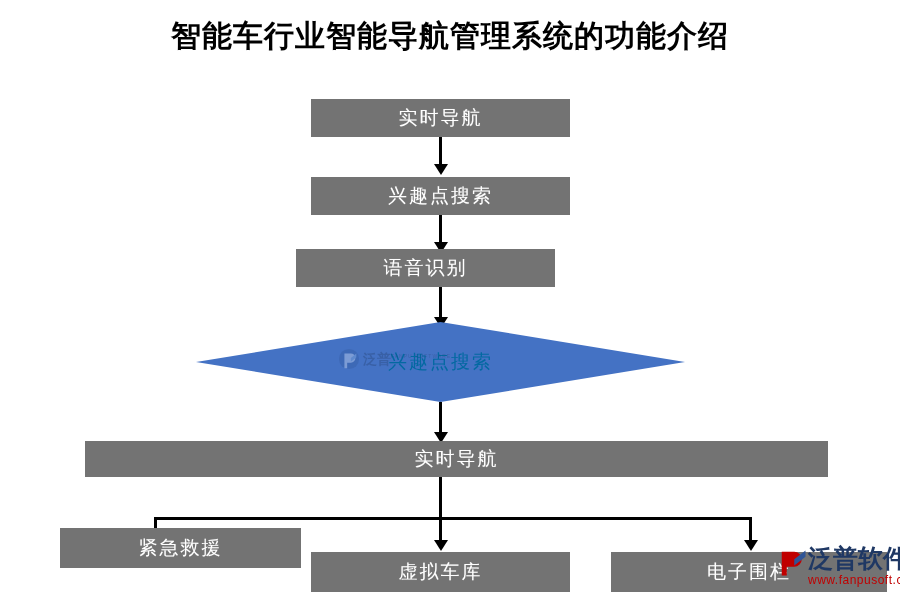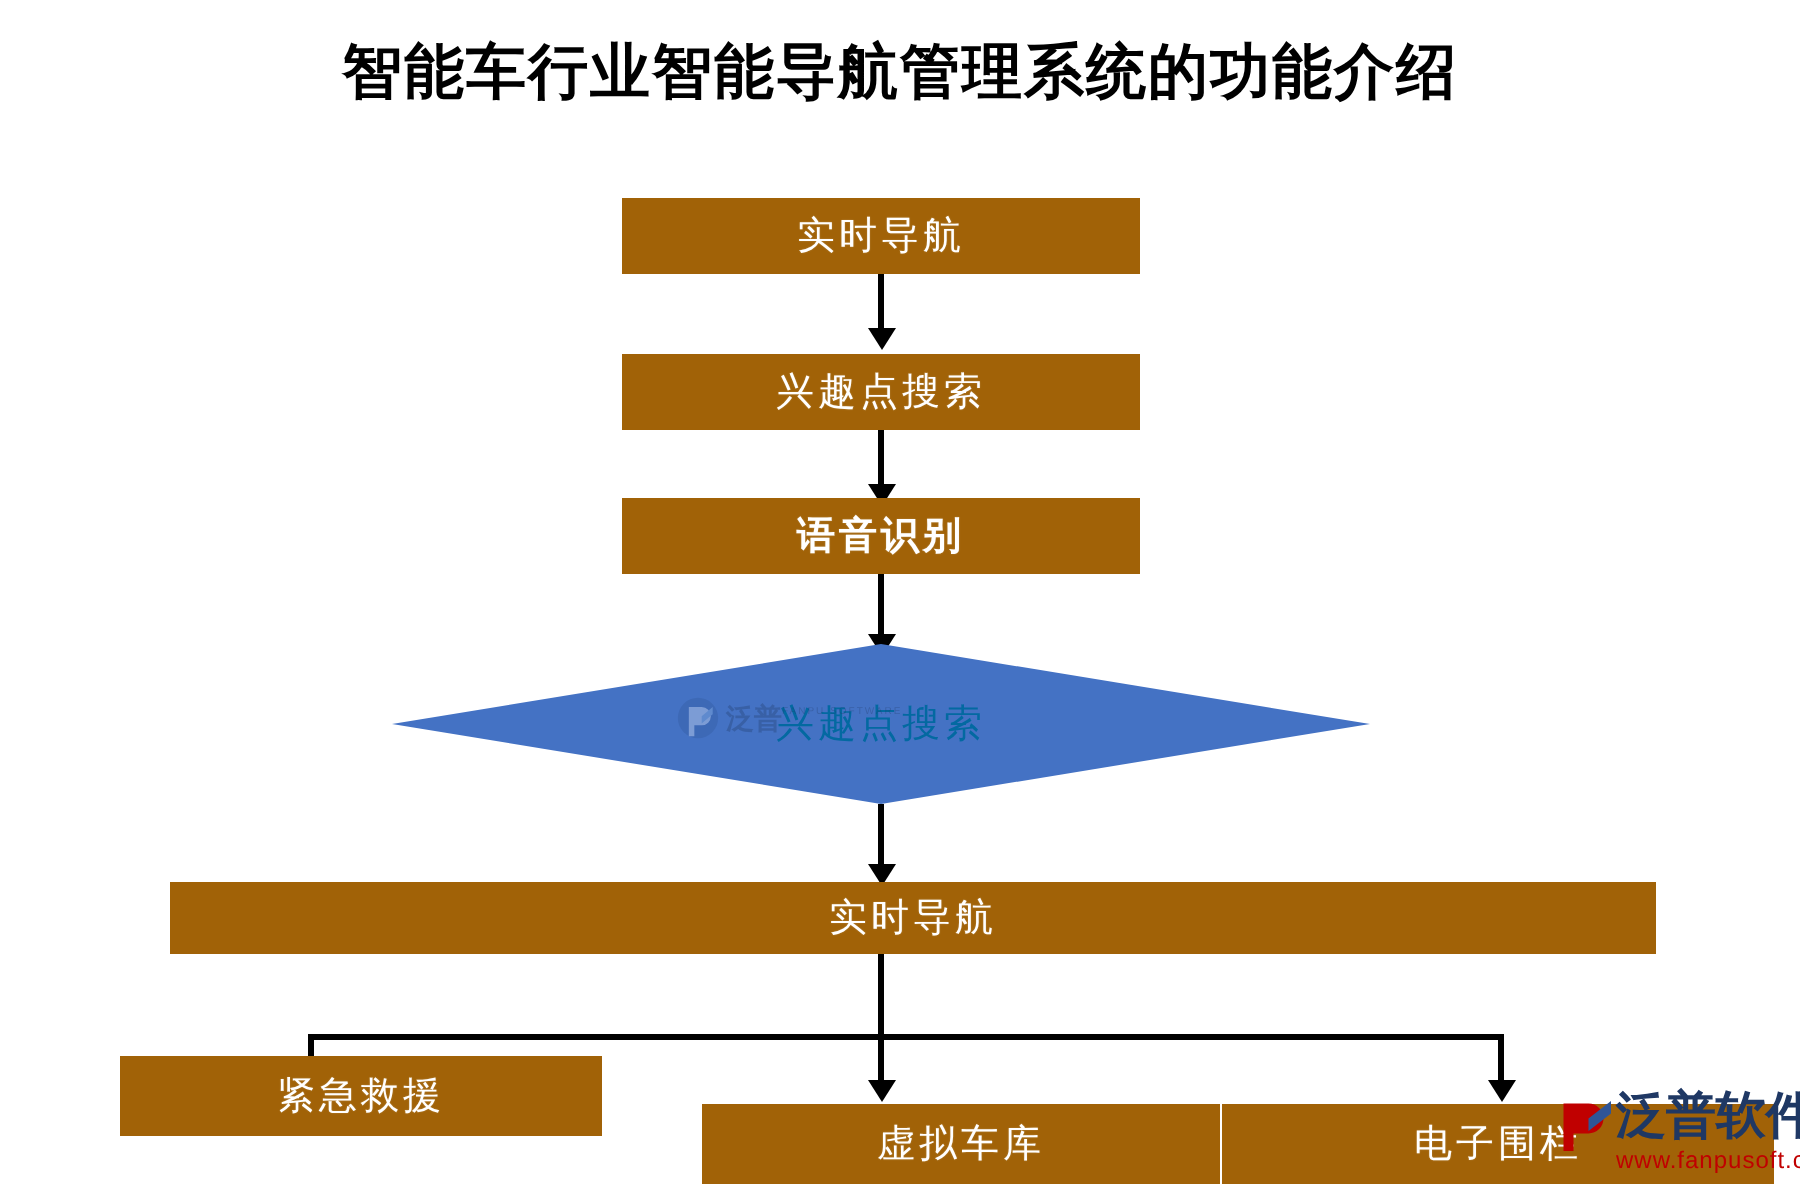--- a/index.html
+++ b/index.html
@@ -31,21 +31,21 @@
     font-weight: bold;
     color: #000000;
     letter-spacing: 1px;
     font-family: "Liberation Serif", "DejaVu Serif", serif;
     white-space: nowrap;
   }
 
   
   .node {
     position: absolute;
-    background: #a16207;
+    background: #737373;
     color: #ffffff;
     display: flex;
     align-items: center;
     justify-content: center;
     font-size: 19px;
     letter-spacing: 2px;
     font-family: "Liberation Serif", "DejaVu Serif", serif;
     box-sizing: border-box;
     z-index: 3;
   }
@@ -183,21 +183,21 @@
   <div class="conn conn-v" style="left:439px; top:137px; height:31px;"></div>
   <div class="arrowhead" style="left:433.5px; top:164px;"></div>
 
   <div class="node" style="left:311px; top:177px; width:259px; height:38px;">
     <span class="node-label">兴趣点搜索</span>
   </div>
 
   <div class="conn conn-v" style="left:439px; top:215px; height:31px;"></div>
   <div class="arrowhead" style="left:433.5px; top:242px;"></div>
 
-  <div class="node" style="left:311px; top:249px; width:259px; height:38px;font-weight:bold;">
+  <div class="node" style="left:296px; top:249px; width:259px; height:38px;">
     <span class="node-label">语音识别</span>
   </div>
 
   <div class="conn conn-v" style="left:439px; top:287px; height:34px;"></div>
   <div class="arrowhead" style="left:433.5px; top:317px;"></div>
 
   <div class="diamond-wrap" style="left:196px; top:322px; width:489px; height:80px;">
     <svg class="diamond-shape" viewBox="0 0 489 80" preserveAspectRatio="none">
       <polygon points="244.5,0 489,40 244.5,80 0,40" fill="#4472C4"></polygon>
     </svg>
@@ -235,21 +235,21 @@
   <div class="conn conn-v" style="left:439px; top:517px; height:27px;"></div>
   <div class="arrowhead" style="left:433.5px; top:540px;"></div>
 
   <div class="conn conn-v" style="left:749px; top:517px; height:27px;"></div>
   <div class="arrowhead" style="left:743.5px; top:540px;"></div>
 
   <div class="node" style="left:60px; top:528px; width:241px; height:40px;text-align:right;">
     <span class="node-label">紧急救援</span>
   </div>
 
-  <div class="node" style="left:311px; top:552px; width:259px; height:40px;margin-left:40px;">
+  <div class="node" style="left:311px; top:552px; width:259px; height:40px;">
     <span class="node-label">虚拟车库</span>
   </div>
 
   <div class="node" style="left:611px; top:552px; width:276px; height:40px;">
     <span class="node-label">电子围栏</span>
   </div>
 
   <div id="watermark-corner">
     <svg class="wmc-logo" viewBox="0 0 24 24">
       <path d="M3 3 h10 a6 6 0 0 1 0 12 h-6 v7 h-4 z" fill="#C00000"></path>

